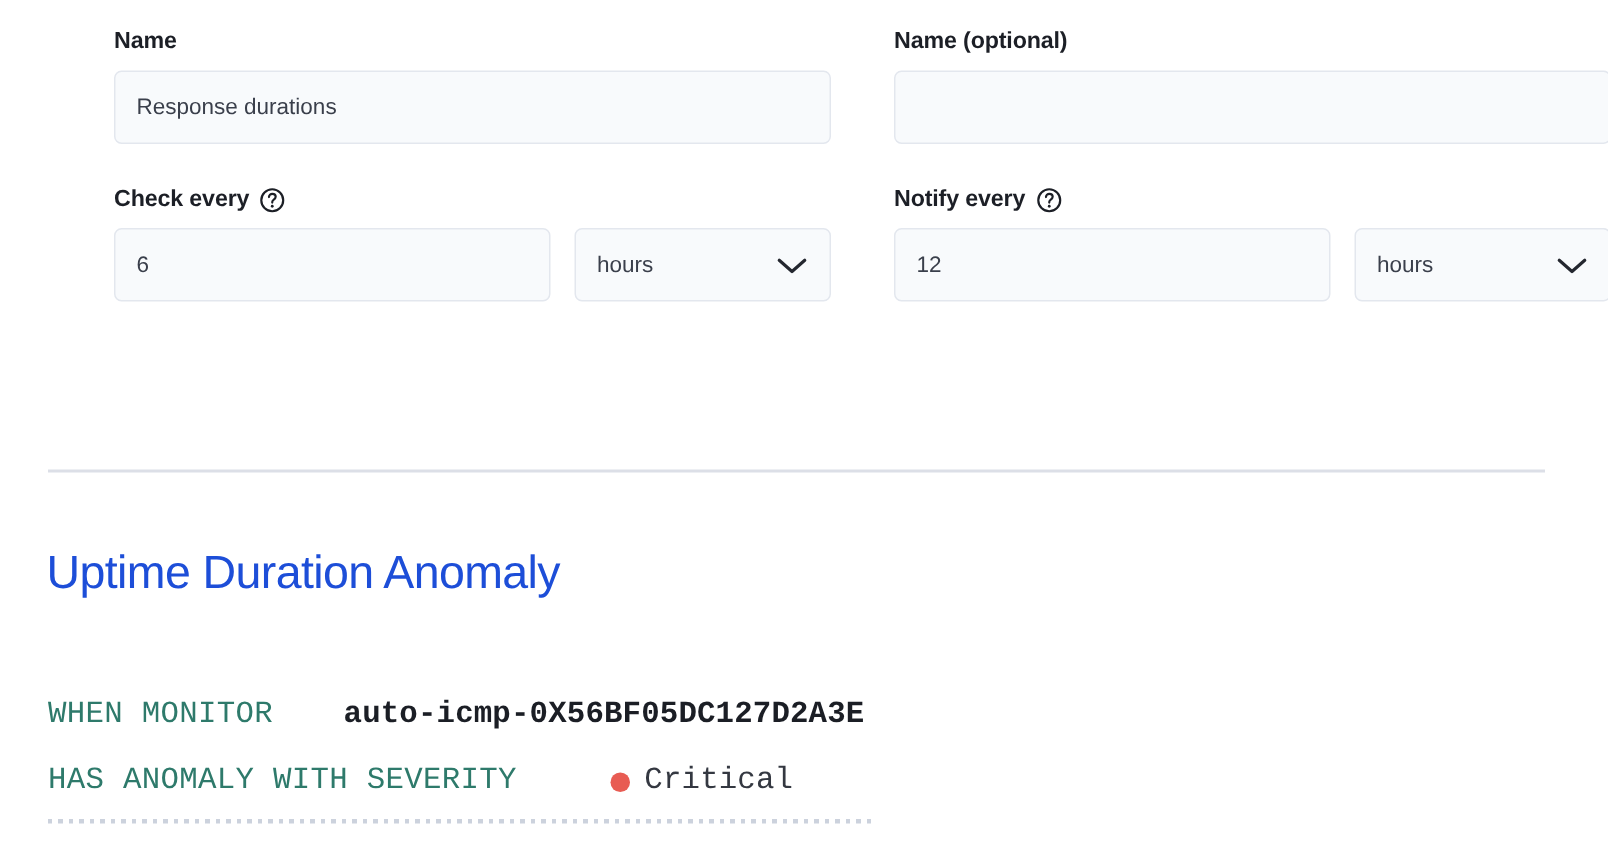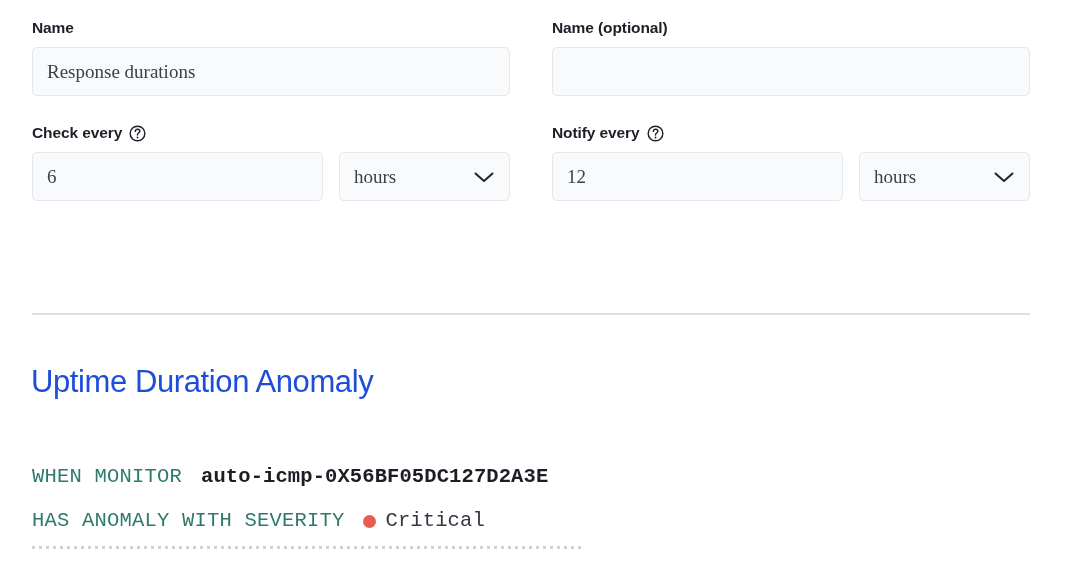--- a/index.html
+++ b/index.html
@@ -24,21 +24,21 @@
   .form-grid {
     position: absolute;
     left: 32px;
     top: 18px;
     width: 998px;
     display: grid;
     grid-template-columns: 478px 42px 478px;
     row-gap: 0;
   }
 
-  .field-col { width: 478px; }
+  .field-col { width: 478px; margin-left: 44px; }
   .spacer-col { width: 42px; }
 
   .field-label {
     display: flex;
     align-items: center;
     gap: 7px;
     font-size: 15.5px;
     font-weight: bold;
     color: #1c1f26;
     letter-spacing: -0.1px;
@@ -55,23 +55,23 @@
   }
 
   .input-box {
     height: 49px;
     border: 1px solid #e3e7ee;
     border-radius: 5px;
     background: #f8fafc;
     display: flex;
     align-items: center;
     padding: 0 14px;
-    font-size: 19px;
+    font-size: 15px;
     color: #3a3f4b;
-    font-family: Liberation Serif, serif;
+    font-family: Liberation Sans, sans-serif;
     line-height: 1;
     overflow: hidden;
     white-space: nowrap;
   }
   .input-box.empty { color: #9aa2b1; }
 
   .row-pair {
     display: flex;
     gap: 16px;
     width: 478px;
@@ -121,33 +121,34 @@
     font-family: "Liberation Mono", monospace;
   }
 
   .rule-line {
     display: flex;
     align-items: flex-end;
     height: 28px;
     font-size: 20.5px;
     line-height: 28px;
     white-space: nowrap;
+    gap: 44px;
   }
   .rule-line.second { margin-top: 16px; }
 
   .kw {
     color: #2e7a6b;
     font-weight: normal;
     letter-spacing: 0.2px;
   }
 
   .val-strong {
     color: #1b1e25;
     font-weight: bold;
-    margin-left: 19px;
+    margin-left: 3px;
     letter-spacing: 0.1px;
   }
 
   .sev-wrap {
     display: flex;
     align-items: center;
     margin-left: 18px;
     gap: 10px;
   }
   .sev-dot {

